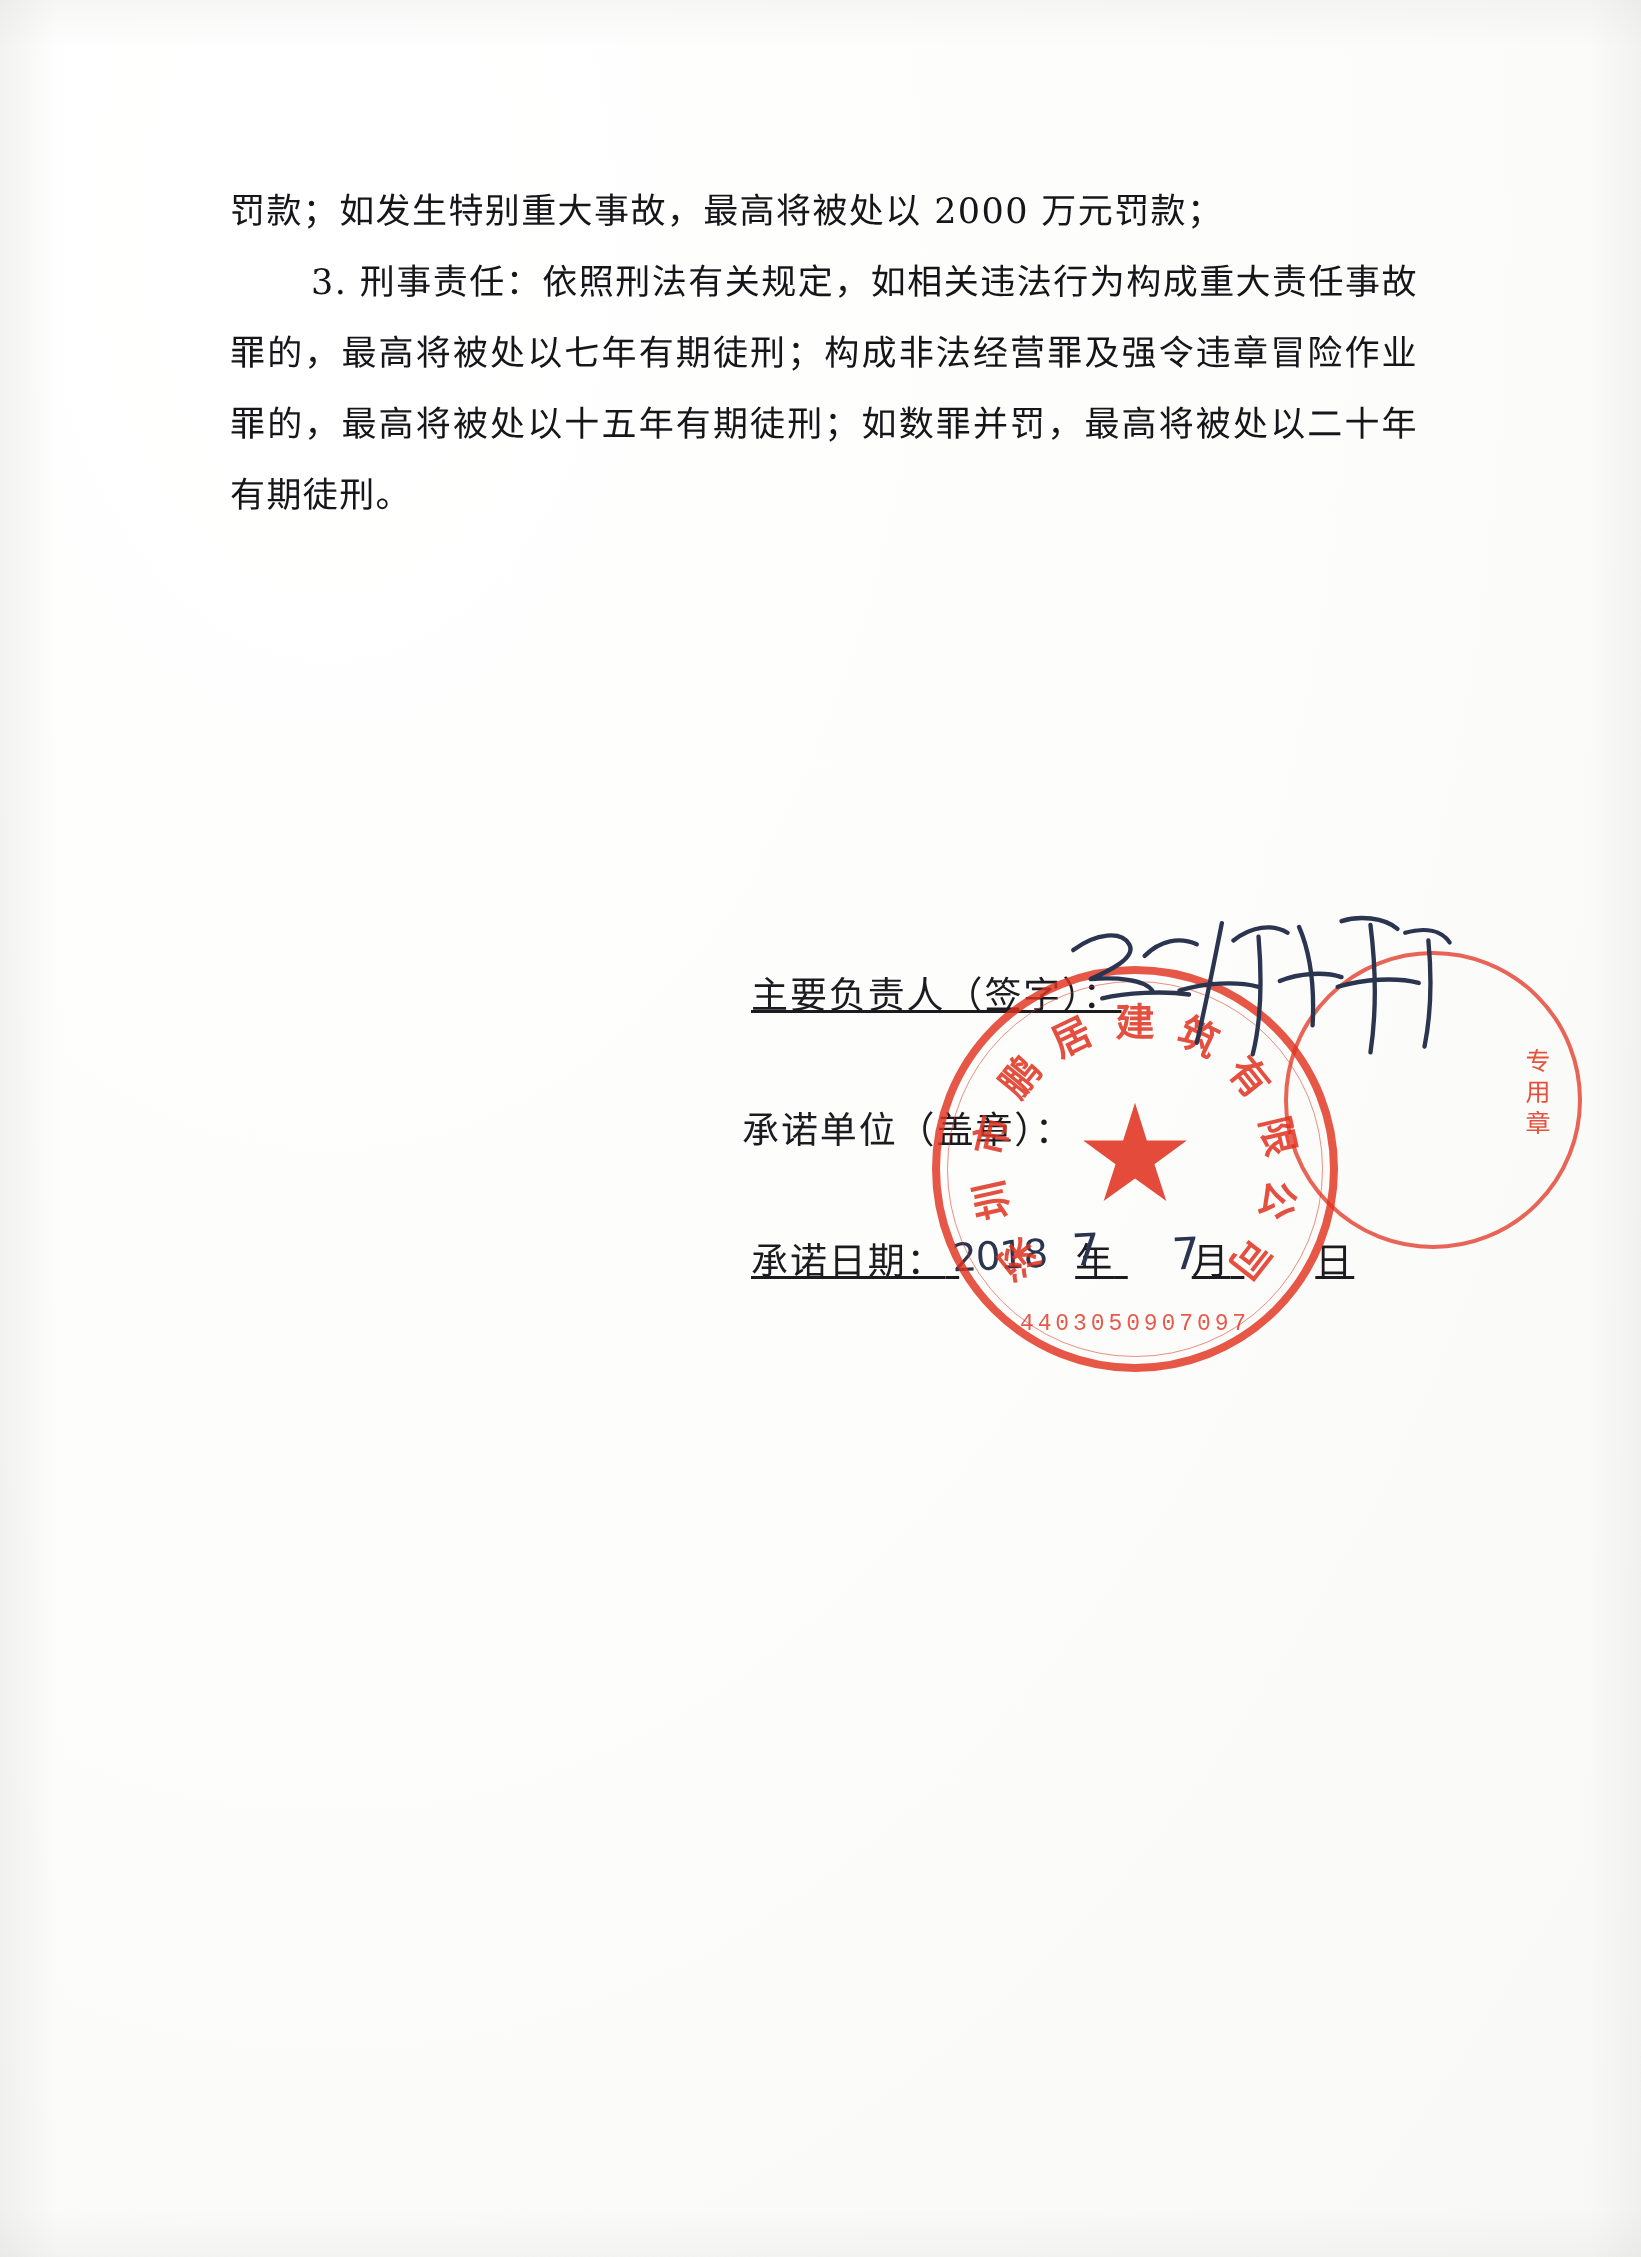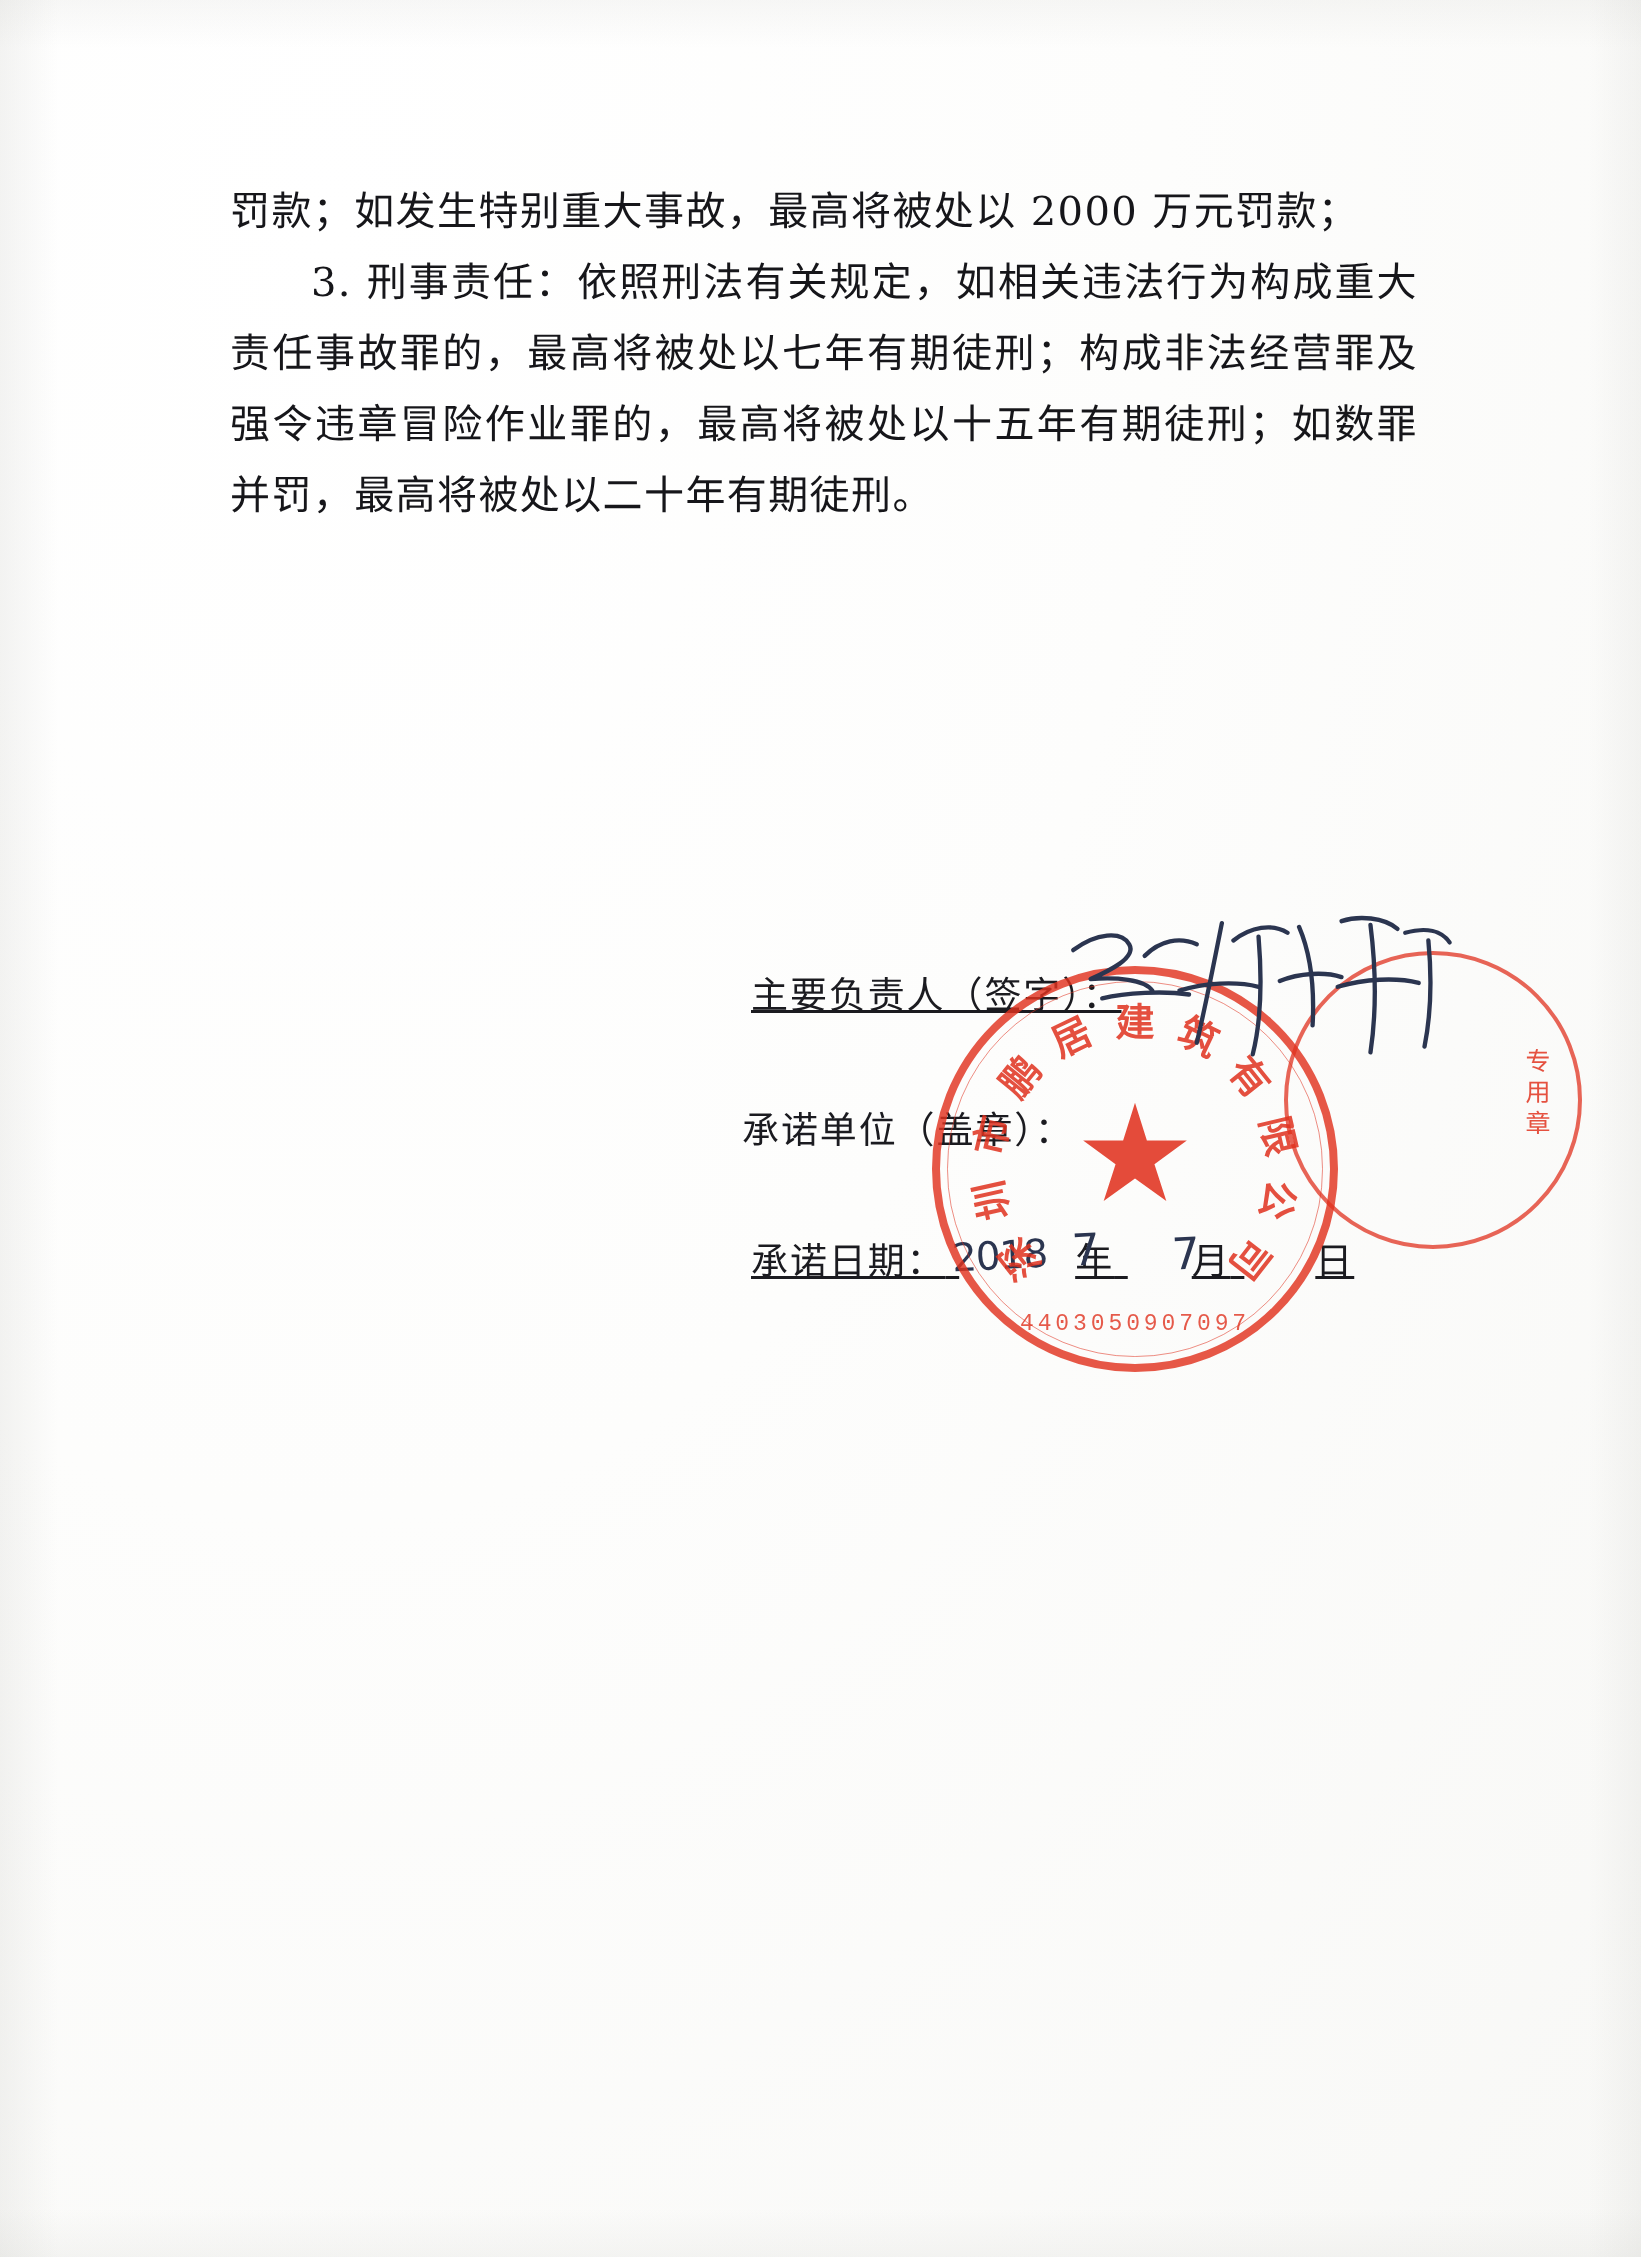--- a/index.html
+++ b/index.html
@@ -38,21 +38,21 @@
   }
 
   #doc-body {
     position: absolute;
     left: 230px;
     top: 176px;
     width: 1188px;
   }
 
   .para {
-    font-size: 40px;
+    font-size: 35px;
     line-height: 71px;
     letter-spacing: 1.4px;
     color: #16161a;
     text-align: justify;
     text-justify: inter-ideograph;
     margin: 0;
     font-family: "DejaVu Serif", "Liberation Serif", serif;
   }
   .indent {
     text-indent: 81px;

